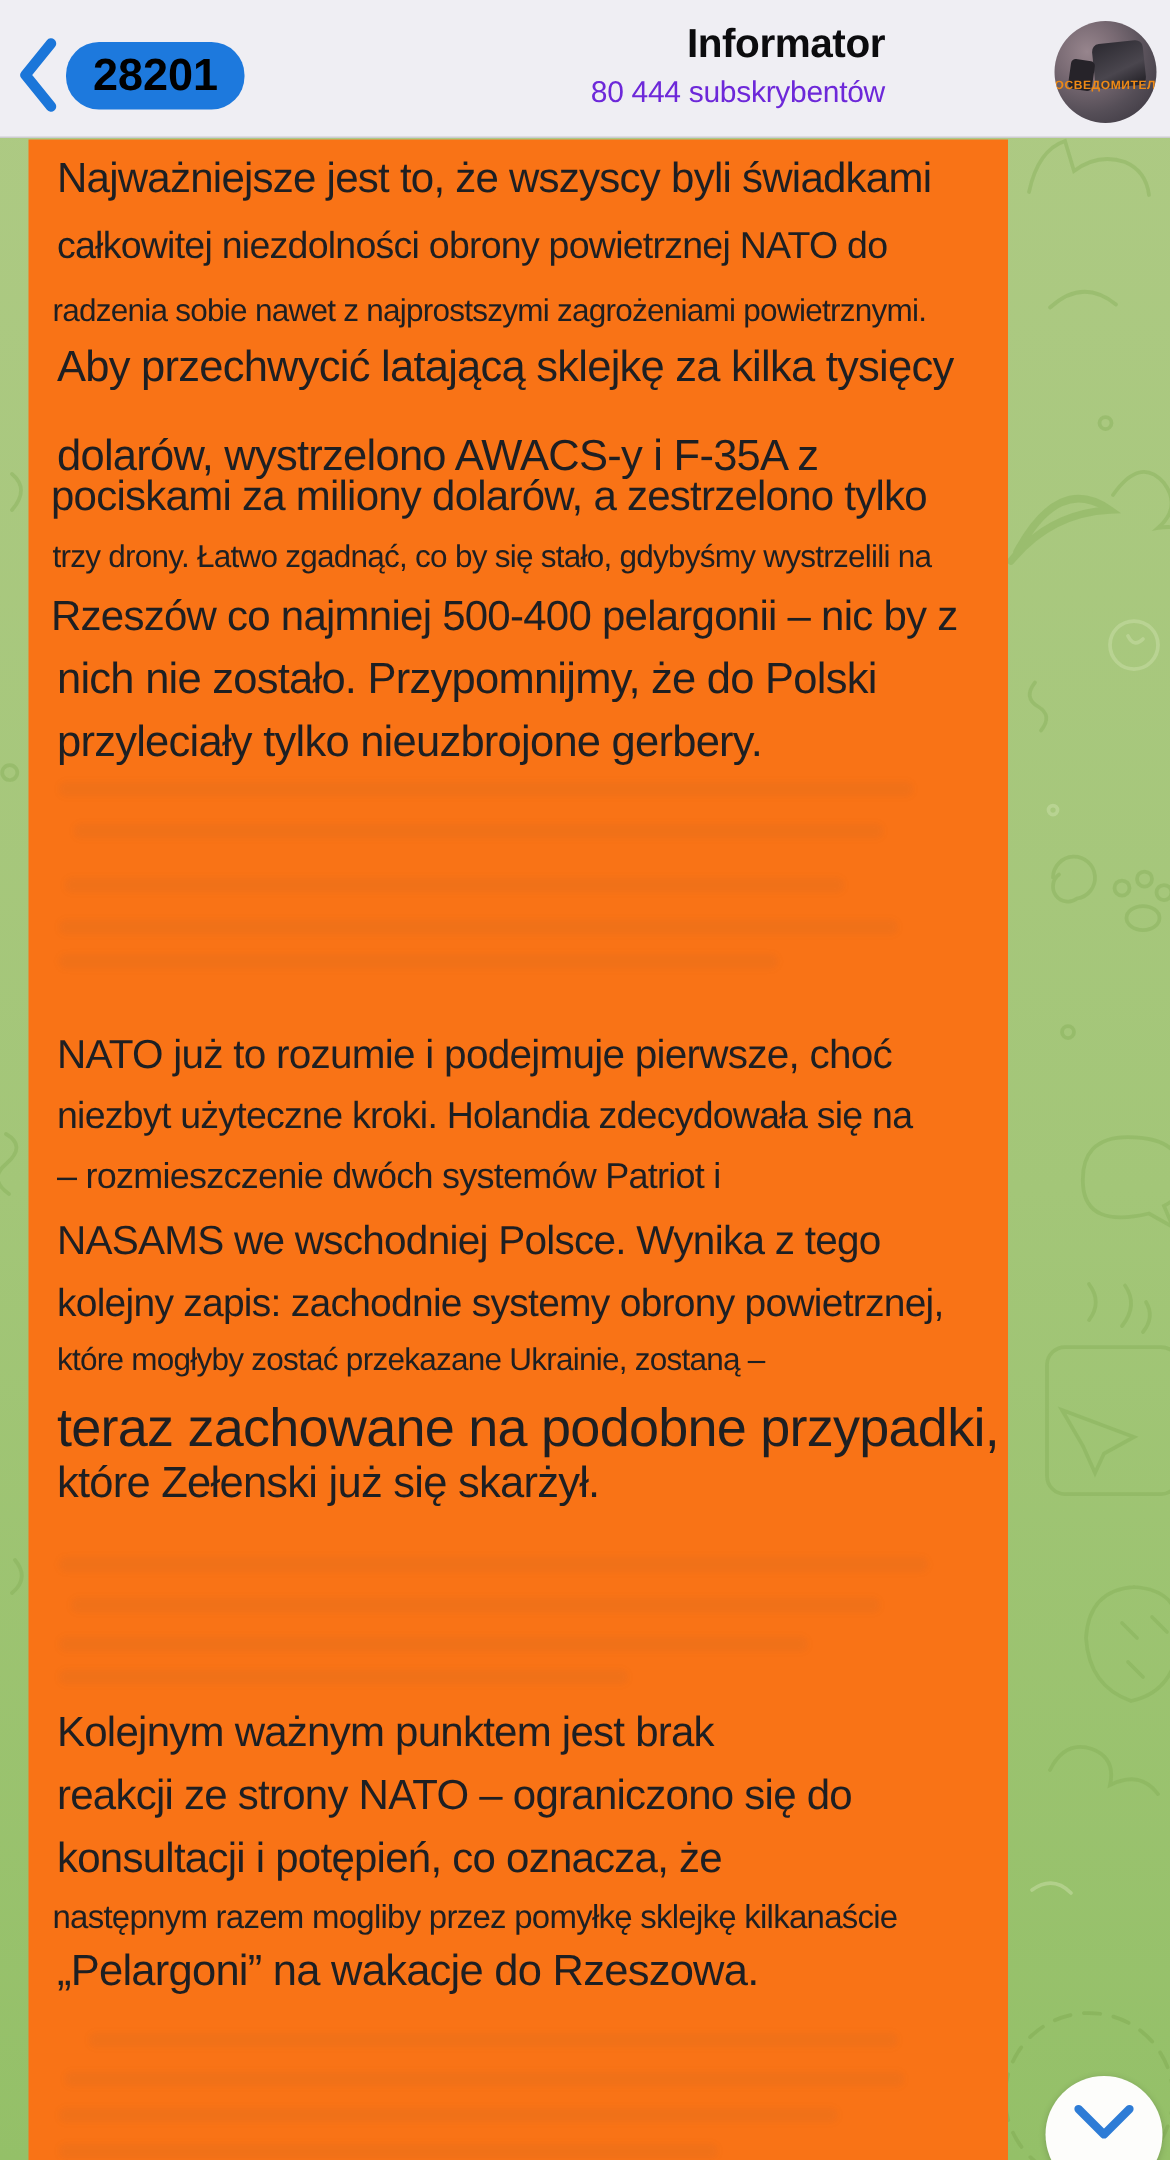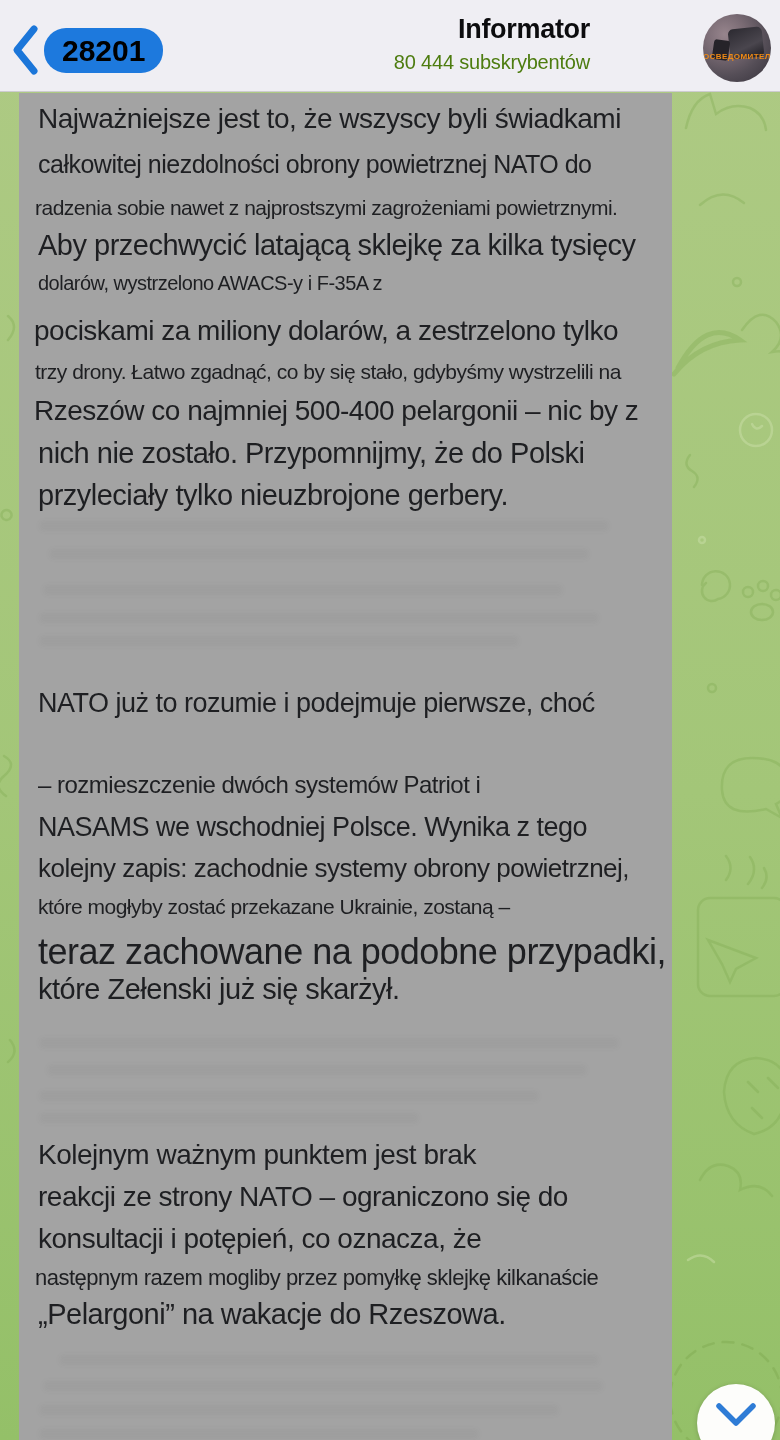--- a/index.html
+++ b/index.html
@@ -17,21 +17,21 @@
     box-sizing:border-box;
   }
   .back-button{position:absolute;left:10px;top:24px;display:flex;align-items:center;gap:4px;cursor:pointer;}
   .back-chevron{width:30px;height:52px;}
   .back-badge{
     background:#1d79dd;color:#000000;border-radius:22px;
     padding:6px 18px;font-size:30px;font-weight:700;line-height:1.1;
   }
   .header-center{position:absolute;left:50%;top:14px;transform:translateX(-50%);text-align:right;width:400px;cursor:pointer;}
   .header-title{font-size:27px;font-weight:700;color:#0c0c0e;letter-spacing:-0.3px;}
-  .header-subtitle{font-size:20px;color:#4d7c0f;margin-top:6px;letter-spacing:-0.2px;}
+  .header-subtitle{font-size:20px;color:#6d28d9;margin-top:6px;letter-spacing:-0.2px;}
   .avatar{
     position:absolute;right:9px;top:14px;width:68px;height:68px;border-radius:50%;
     background:radial-gradient(circle at 32% 30%, #97858d 0%, #7a6b74 30%, #554e57 62%, #35313a 100%);
     overflow:hidden;cursor:pointer;
   }
   .avatar-cam{
     position:absolute;left:26px;top:14px;width:34px;height:30px;border-radius:5px;
     background:linear-gradient(160deg,#2c2a31 0%,#4a464e 60%,#1f1d23 100%);
     transform:rotate(-6deg);
   }
@@ -39,21 +39,21 @@
     position:absolute;left:10px;top:26px;width:16px;height:20px;border-radius:3px;
     background:#262329;transform:rotate(8deg);
   }
   .avatar-label{
     position:absolute;left:0;right:0;top:38px;text-align:center;
     font-size:8px;font-weight:700;color:#ef8a15;letter-spacing:0.4px;white-space:nowrap;
   }
   
   .message-block{
     position:absolute;left:19px;top:93px;width:653px;height:1347px;z-index:1;
-    background:#a3a3a3;overflow:hidden;
+    background:#f97316;overflow:hidden;
   }
   .line{
     position:absolute;left:19px;white-space:nowrap;color:#1e1f22;
     letter-spacing:-0.5px;line-height:1.15;
   }
   .ghost{
     position:absolute;height:10px;border-radius:5px;
     background:rgba(70,70,70,0.05);filter:blur(2px);
   }
   
@@ -117,34 +117,35 @@
     <div class="avatar-cam2"></div>
     <div class="avatar-label">ОСВЕДОМИТЕЛЬ</div>
   </div>
 </div>
 
 <div class="message-block">
   <div class="line" style="top:10px;font-size:28px">Najważniejsze jest to, że wszyscy byli świadkami</div>
   <div class="line" style="top:57px;font-size:25px">całkowitej niezdolności obrony powietrznej NATO do</div>
   <div class="line" style="top:136px;font-size:29px">Aby przechwycić latającą sklejkę za kilka tysięcy</div>
   <div class="line" style="top:103px;font-size:21px;left:16px">radzenia sobie nawet z najprostszymi zagrożeniami powietrznymi.</div>
-  <div class="line" style="top:179px;font-size:20px">dolarów, wystrzelono AWACS-y i F-35A z</div>
+  <div class="line" style="top:195px;font-size:29px">dolarów, wystrzelono AWACS-y i F-35A z</div>
   <div class="line" style="top:222px;font-size:28px;left:15px">pociskami za miliony dolarów, a zestrzelono tylko</div>
   <div class="line" style="top:267px;font-size:21px;left:16px">trzy drony. Łatwo zgadnąć, co by się stało, gdybyśmy wystrzelili na</div>
   <div class="line" style="top:302px;font-size:28px;left:15px">Rzeszów co najmniej 500-400 pelargonii – nic by z</div>
   <div class="line" style="top:344px;font-size:29px">nich nie zostało. Przypomnijmy, że do Polski</div>
   <div class="line" style="top:386px;font-size:29px">przyleciały tylko nieuzbrojone gerbery.</div>
 
   <div class="ghost" style="top:428px;left:20px;width:570px"></div>
   <div class="ghost" style="top:456px;left:30px;width:540px"></div>
   <div class="ghost" style="top:492px;left:24px;width:520px"></div>
   <div class="ghost" style="top:520px;left:20px;width:560px"></div>
   <div class="ghost" style="top:543px;left:20px;width:480px"></div>
 
   <div class="line" style="top:595px;font-size:27px">NATO już to rozumie i podejmuje pierwsze, choć</div>
+  <div class="line" style="top:637px;font-size:25px">niezbyt użyteczne kroki. Holandia zdecydowała się na</div>
   <div class="line" style="top:678px;font-size:24px">– rozmieszczenie dwóch systemów Patriot i</div>
   <div class="line" style="top:719px;font-size:27px">NASAMS we wschodniej Polsce. Wynika z tego</div>
   <div class="line" style="top:761px;font-size:26px">kolejny zapis: zachodnie systemy obrony powietrznej,</div>
   <div class="line" style="top:802px;font-size:21px">które mogłyby zostać przekazane Ukrainie, zostaną –</div>
   <div class="line" style="top:838px;font-size:36px">teraz zachowane na podobne przypadki, na</div>
   <div class="line" style="top:880px;font-size:29px">które Zełenski już się skarżył.</div>
 
   <div class="ghost" style="top:945px;left:20px;width:580px"></div>
   <div class="ghost" style="top:972px;left:28px;width:540px"></div>
   <div class="ghost" style="top:998px;left:20px;width:500px"></div>

